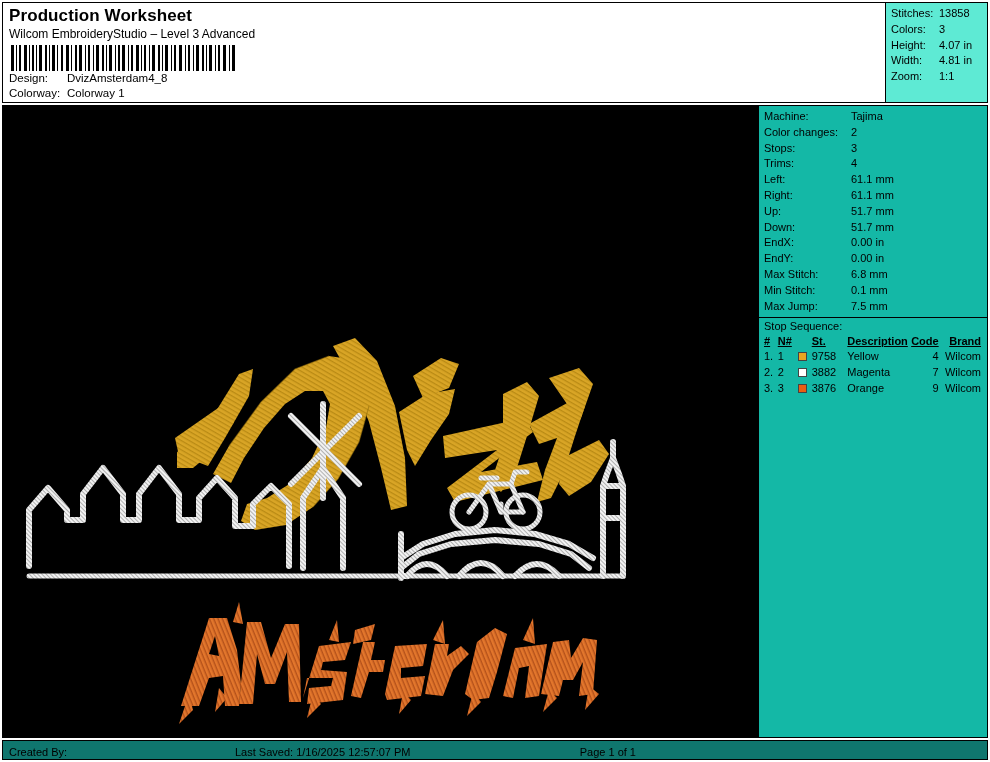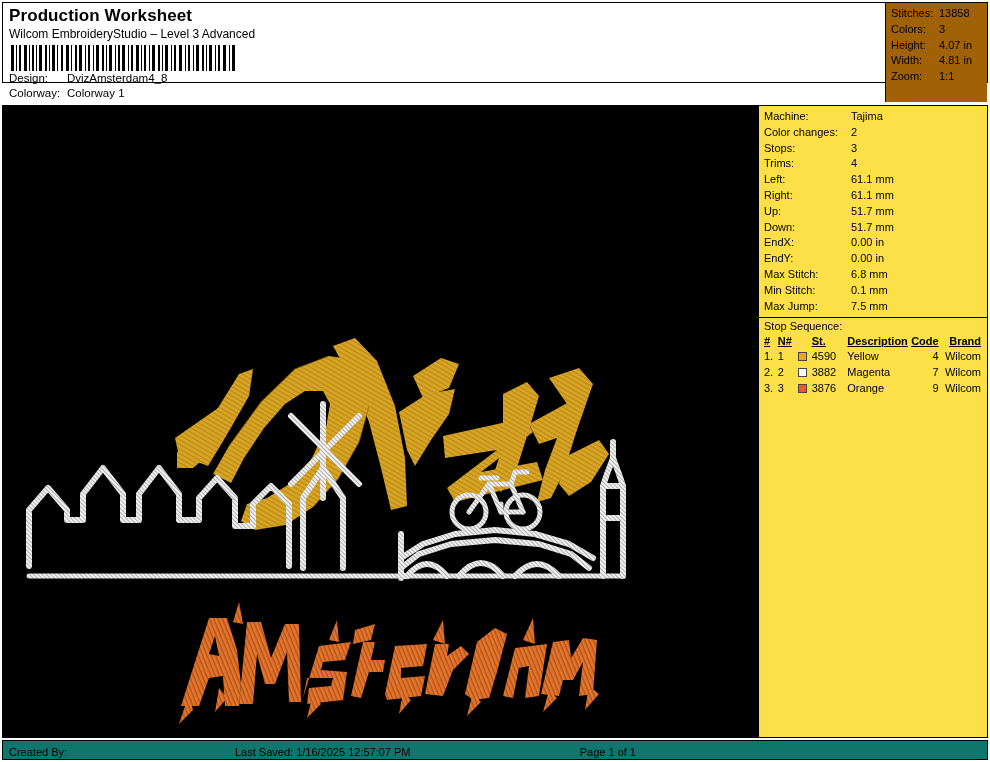--- a/index.html
+++ b/index.html
@@ -23,21 +23,21 @@
     left: 0; top: 0;
     width: 990px; height: 762px;
     box-sizing: border-box;
     background: #fff;
   }
 
   
   #header {
     position: absolute;
     left: 2px; top: 2px;
-    width: 986px; height: 81px;
+    width: 986px; height: 101px;
     box-sizing: border-box;
     border: 1px solid #000;
     background: #fff;
     padding-left: 48px;
   }
   #header-left {
     position: absolute;
     left: 0; top: 0;
     width: 884px; height: 99px;
     box-sizing: border-box;
@@ -72,21 +72,21 @@
     width: 58px;
   }
 
   
   #header-stats {
     position: absolute;
     right: 0; top: 0;
     width: 102px; height: 99px;
     box-sizing: border-box;
     border-left: 1px solid #000;
-    background: #a16207;
+    background: #5eead4;
   }
   #header-stats-inner {
     position: absolute;
     left: 5px; top: 3px;
     width: 93px;
   }
   .stat-row {
     font-size: 11px;
     line-height: 15.8px;
     white-space: nowrap;
@@ -107,21 +107,21 @@
   }
   #design-svg { display: block; }
 
   
   #info-panel {
     position: absolute;
     left: 758px; top: 105px;
     width: 230px; height: 633px;
     box-sizing: border-box;
     border: 1px solid #000;
-    background: #fde047;
+    background: #14b8a6;
   }
   #machine-info {
     padding: 3px 0 2px 5px;
   }
   .info-row {
     font-size: 11px;
     line-height: 15.8px;
     white-space: nowrap;
     display: flex;
   }
@@ -507,21 +507,21 @@
             <th class="col-desc">Description</th>
             <th class="col-code">Code</th>
             <th class="col-brand">Brand</th>
           </tr>
         </thead>
         <tbody>
           <tr>
             <td class="col-num">1.</td>
             <td class="col-nnum">1</td>
             <td class="col-sw"><span class="swatch" style="background:#E8A51E"></span></td>
-            <td class="col-st">4590</td>
+            <td class="col-st">9758</td>
             <td class="col-desc">Yellow</td>
             <td class="col-code">4</td>
             <td class="col-brand">Wilcom</td>
           </tr>
           <tr>
             <td class="col-num">2.</td>
             <td class="col-nnum">2</td>
             <td class="col-sw"><span class="swatch" style="background:#FFFFFF"></span></td>
             <td class="col-st">3882</td>
             <td class="col-desc">Magenta</td>

